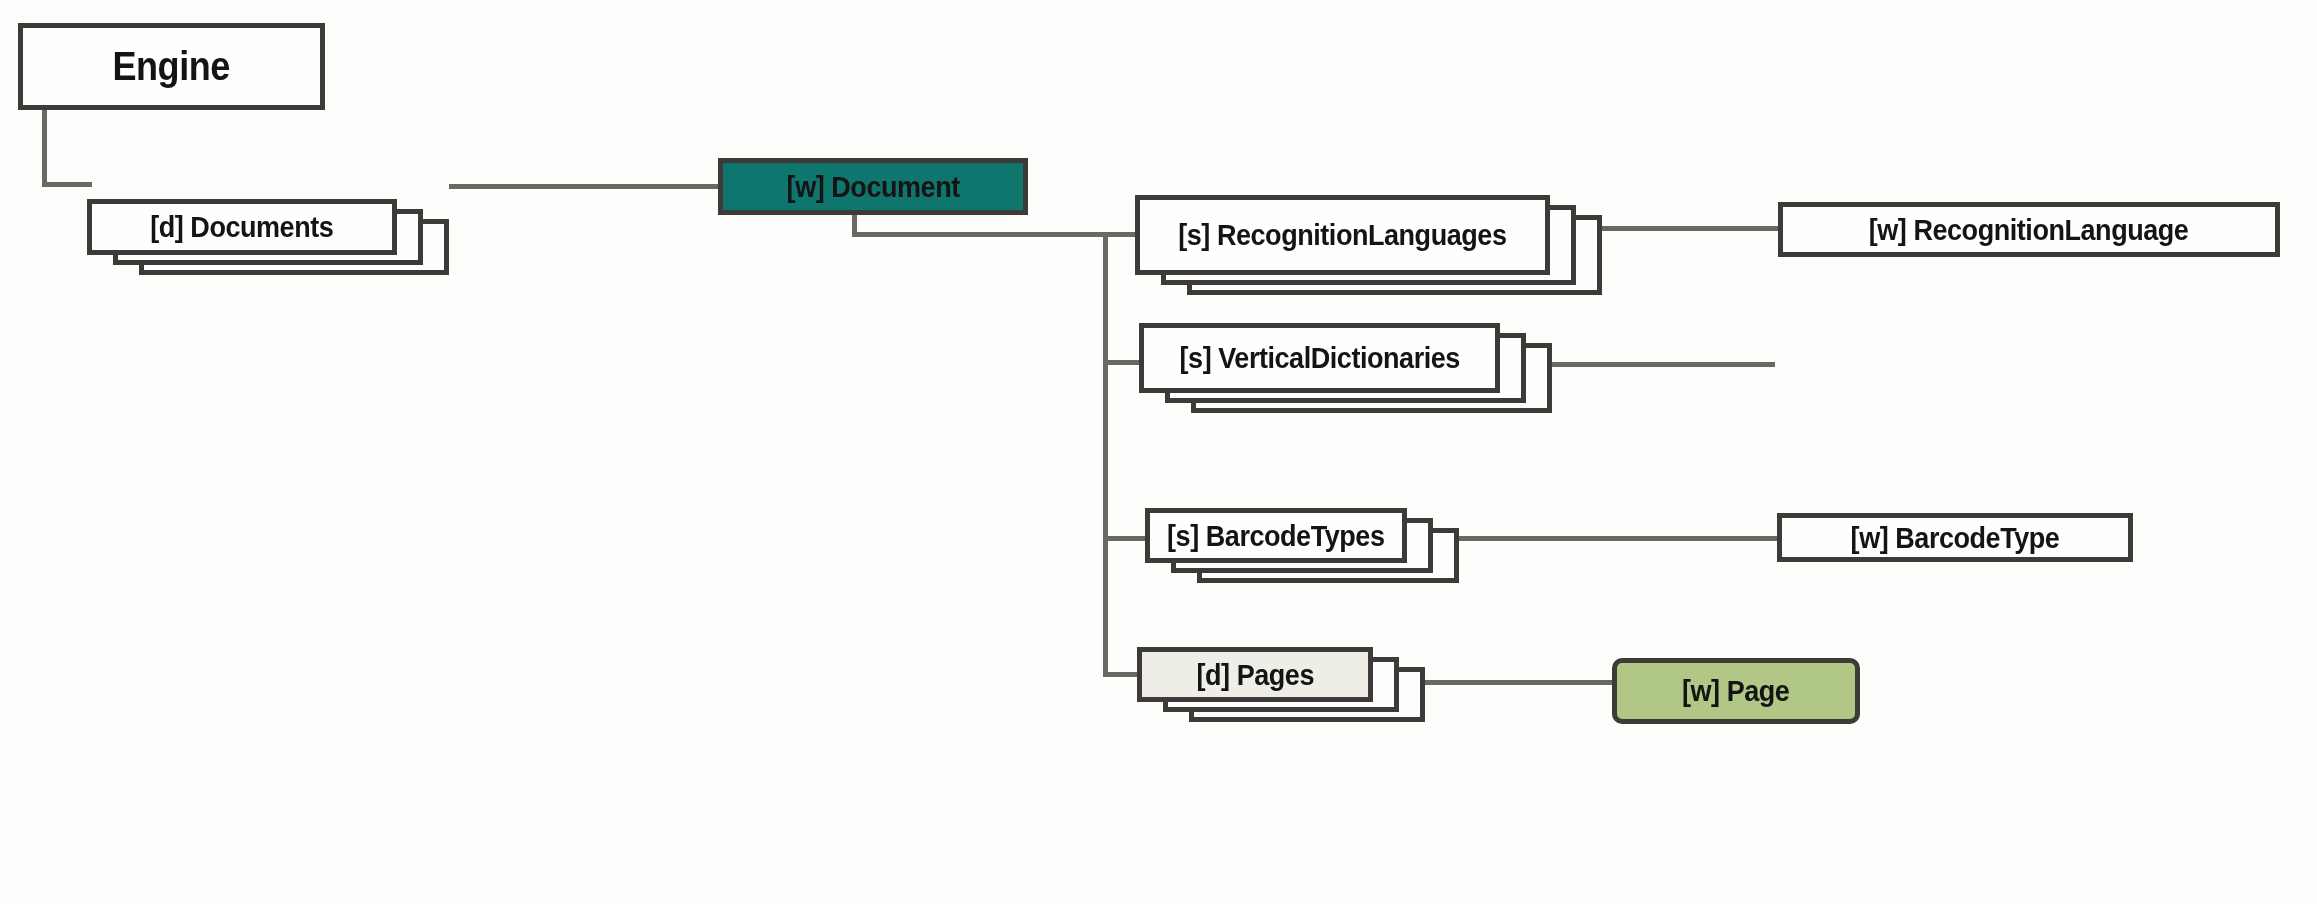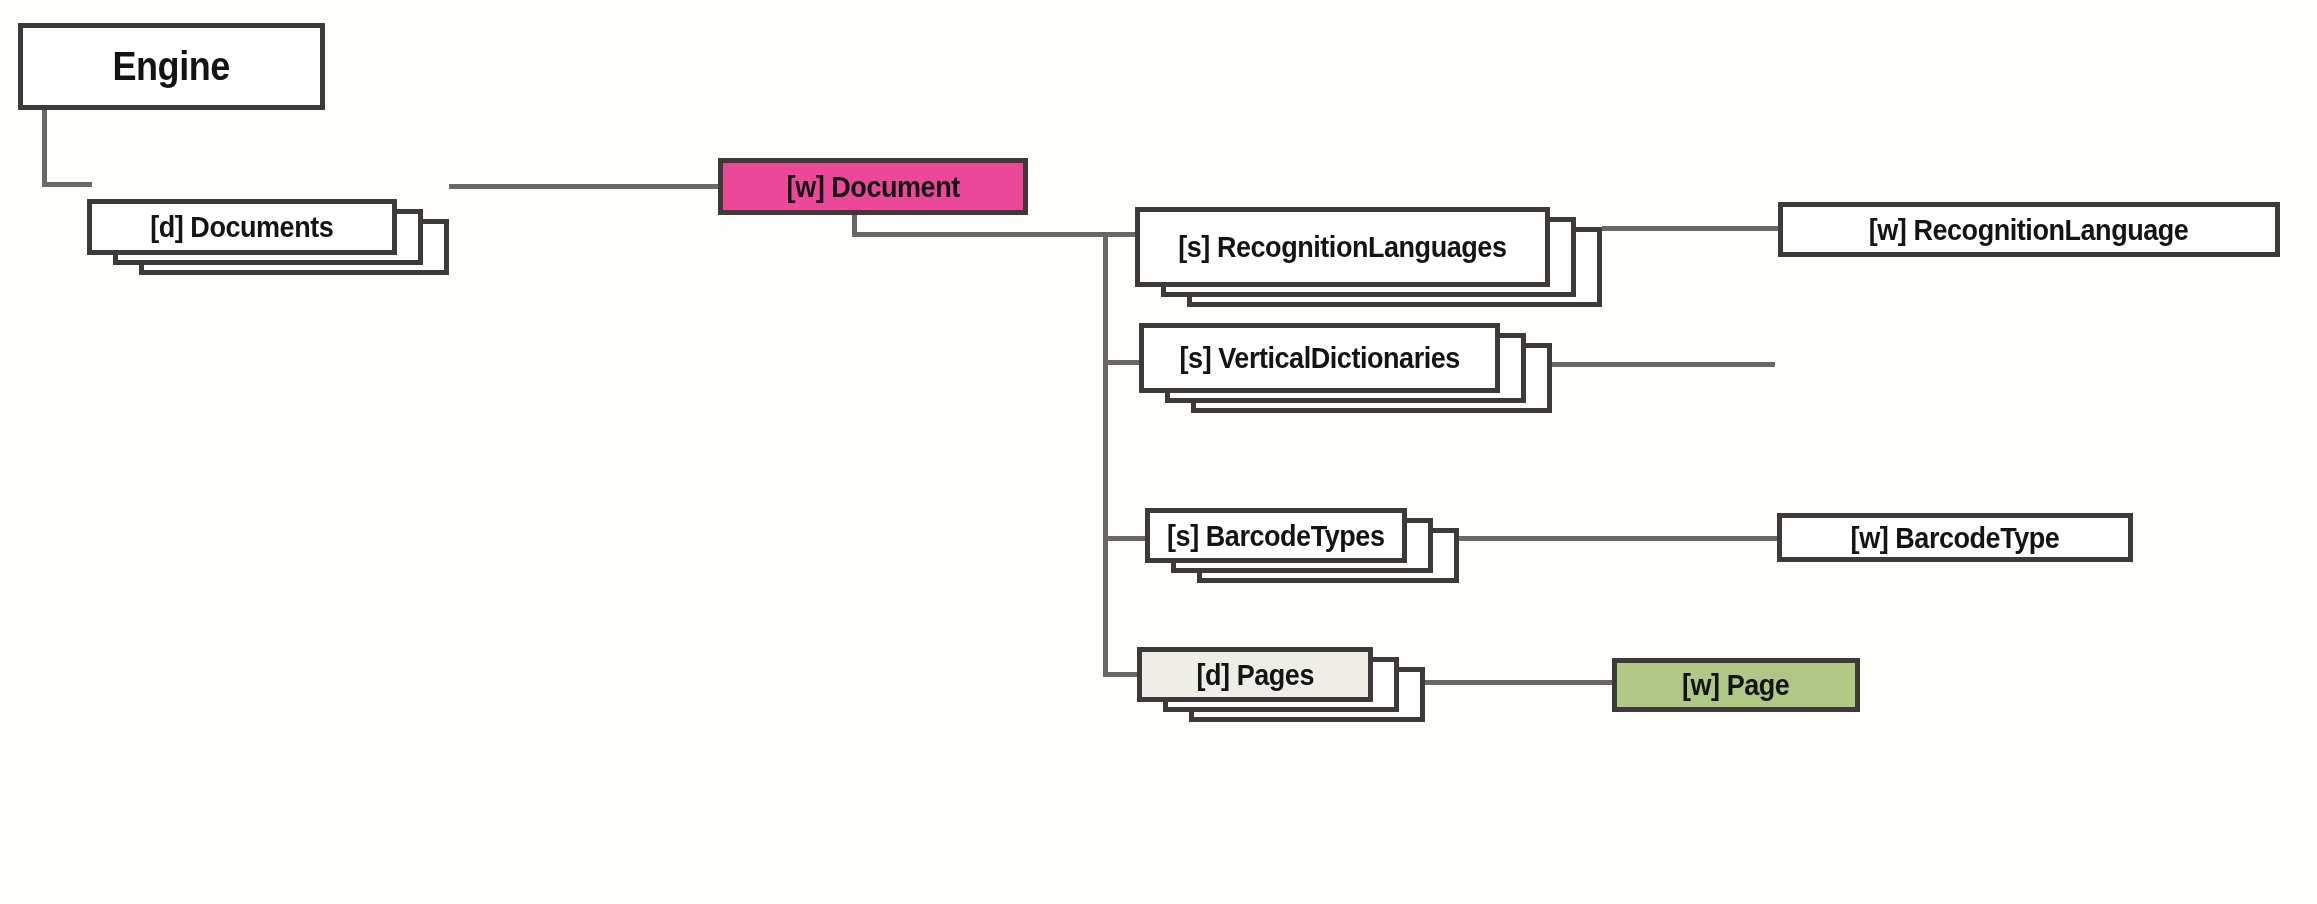--- a/index.html
+++ b/index.html
@@ -58,25 +58,25 @@
       </div>
     </div>
     <div class="node" style="left: 87px; top: 155px; width: 362px; height: 76px; margin-top: 44px;">
       <div class="layer l2" style="left: 52px; top: 20px; width: 310px; height: 56px; border-color: rgb(62, 58, 55);"></div>
       <div class="layer l1" style="left: 26px; top: 10px; width: 310px; height: 56px; border-color: rgb(62, 58, 55);"></div>
       <div class="face" style="width: 310px; height: 56px; background: rgb(254, 254, 254); border-color: rgb(62, 58, 55);">
         <span class="label" style="font-size: 30px; color: rgb(20, 20, 20);">[d] Documents</span>
       </div>
     </div>
     <div class="node" style="left: 718px; top: 158px; width: 362px; height: 77px;">
-      <div class="face" style="width: 310px; height: 57px; background: #ec4899; border-color: rgb(62, 58, 55);">
+      <div class="face" style="width: 310px; height: 57px; background: #0f766e; border-color: rgb(62, 58, 55);">
         <span class="label" style="font-size: 30px; color: rgb(20, 20, 20);">[w] Document</span>
       </div>
     </div>
-    <div class="node" style="left: 1135px; top: 207px; width: 467px; height: 100px; padding-left: 40px;">
+    <div class="node" style="left: 1135px; top: 195px; width: 467px; height: 100px; padding-left: 40px;">
       <div class="layer l2" style="left: 52px; top: 20px; width: 415px; height: 80px; border-color: rgb(62, 58, 55);"></div>
       <div class="layer l1" style="left: 26px; top: 10px; width: 415px; height: 80px; border-color: rgb(62, 58, 55);"></div>
       <div class="face" style="width: 415px; height: 80px; background: rgb(254, 254, 254); border-color: rgb(62, 58, 55);">
         <span class="label" style="font-size: 30px; color: rgb(20, 20, 20);">[s] RecognitionLanguages</span>
       </div>
     </div>
     <div class="node" style="left: 1778px; top: 202px; width: 554px; height: 75px;">
       <div class="face" style="width: 502px; height: 55px; background: rgb(254, 254, 254); border-color: rgb(62, 58, 55);">
         <span class="label" style="font-size: 30px; color: rgb(20, 20, 20);">[w] RecognitionLanguage</span>
       </div>
@@ -101,17 +101,17 @@
       </div>
     </div>
     <div class="node" style="left: 1137px; top: 647px; width: 288px; height: 75px;">
       <div class="layer l2" style="left: 52px; top: 20px; width: 236px; height: 55px; border-color: rgb(62, 58, 55);"></div>
       <div class="layer l1" style="left: 26px; top: 10px; width: 236px; height: 55px; border-color: rgb(62, 58, 55);"></div>
       <div class="face" style="width: 236px; height: 55px; background: rgb(238, 237, 230); border-color: rgb(62, 58, 55);">
         <span class="label" style="font-size: 30px; color: rgb(20, 20, 20);">[d] Pages</span>
       </div>
     </div>
     <div class="node" style="left: 1612px; top: 658px; width: 300px; height: 74px;">
-      <div class="face" style="width: 248px; height: 54px; background: rgb(176, 199, 134); border-color: rgb(62, 58, 55);">
+      <div class="face" style="width: 248px; height: 66px; background: rgb(176, 199, 134); border-color: rgb(62, 58, 55); border-radius: 10px;">
         <span class="label" style="font-size: 30px; color: rgb(20, 20, 20);">[w] Page</span>
       </div>
     </div>
   </div>
 
 </body></html>

